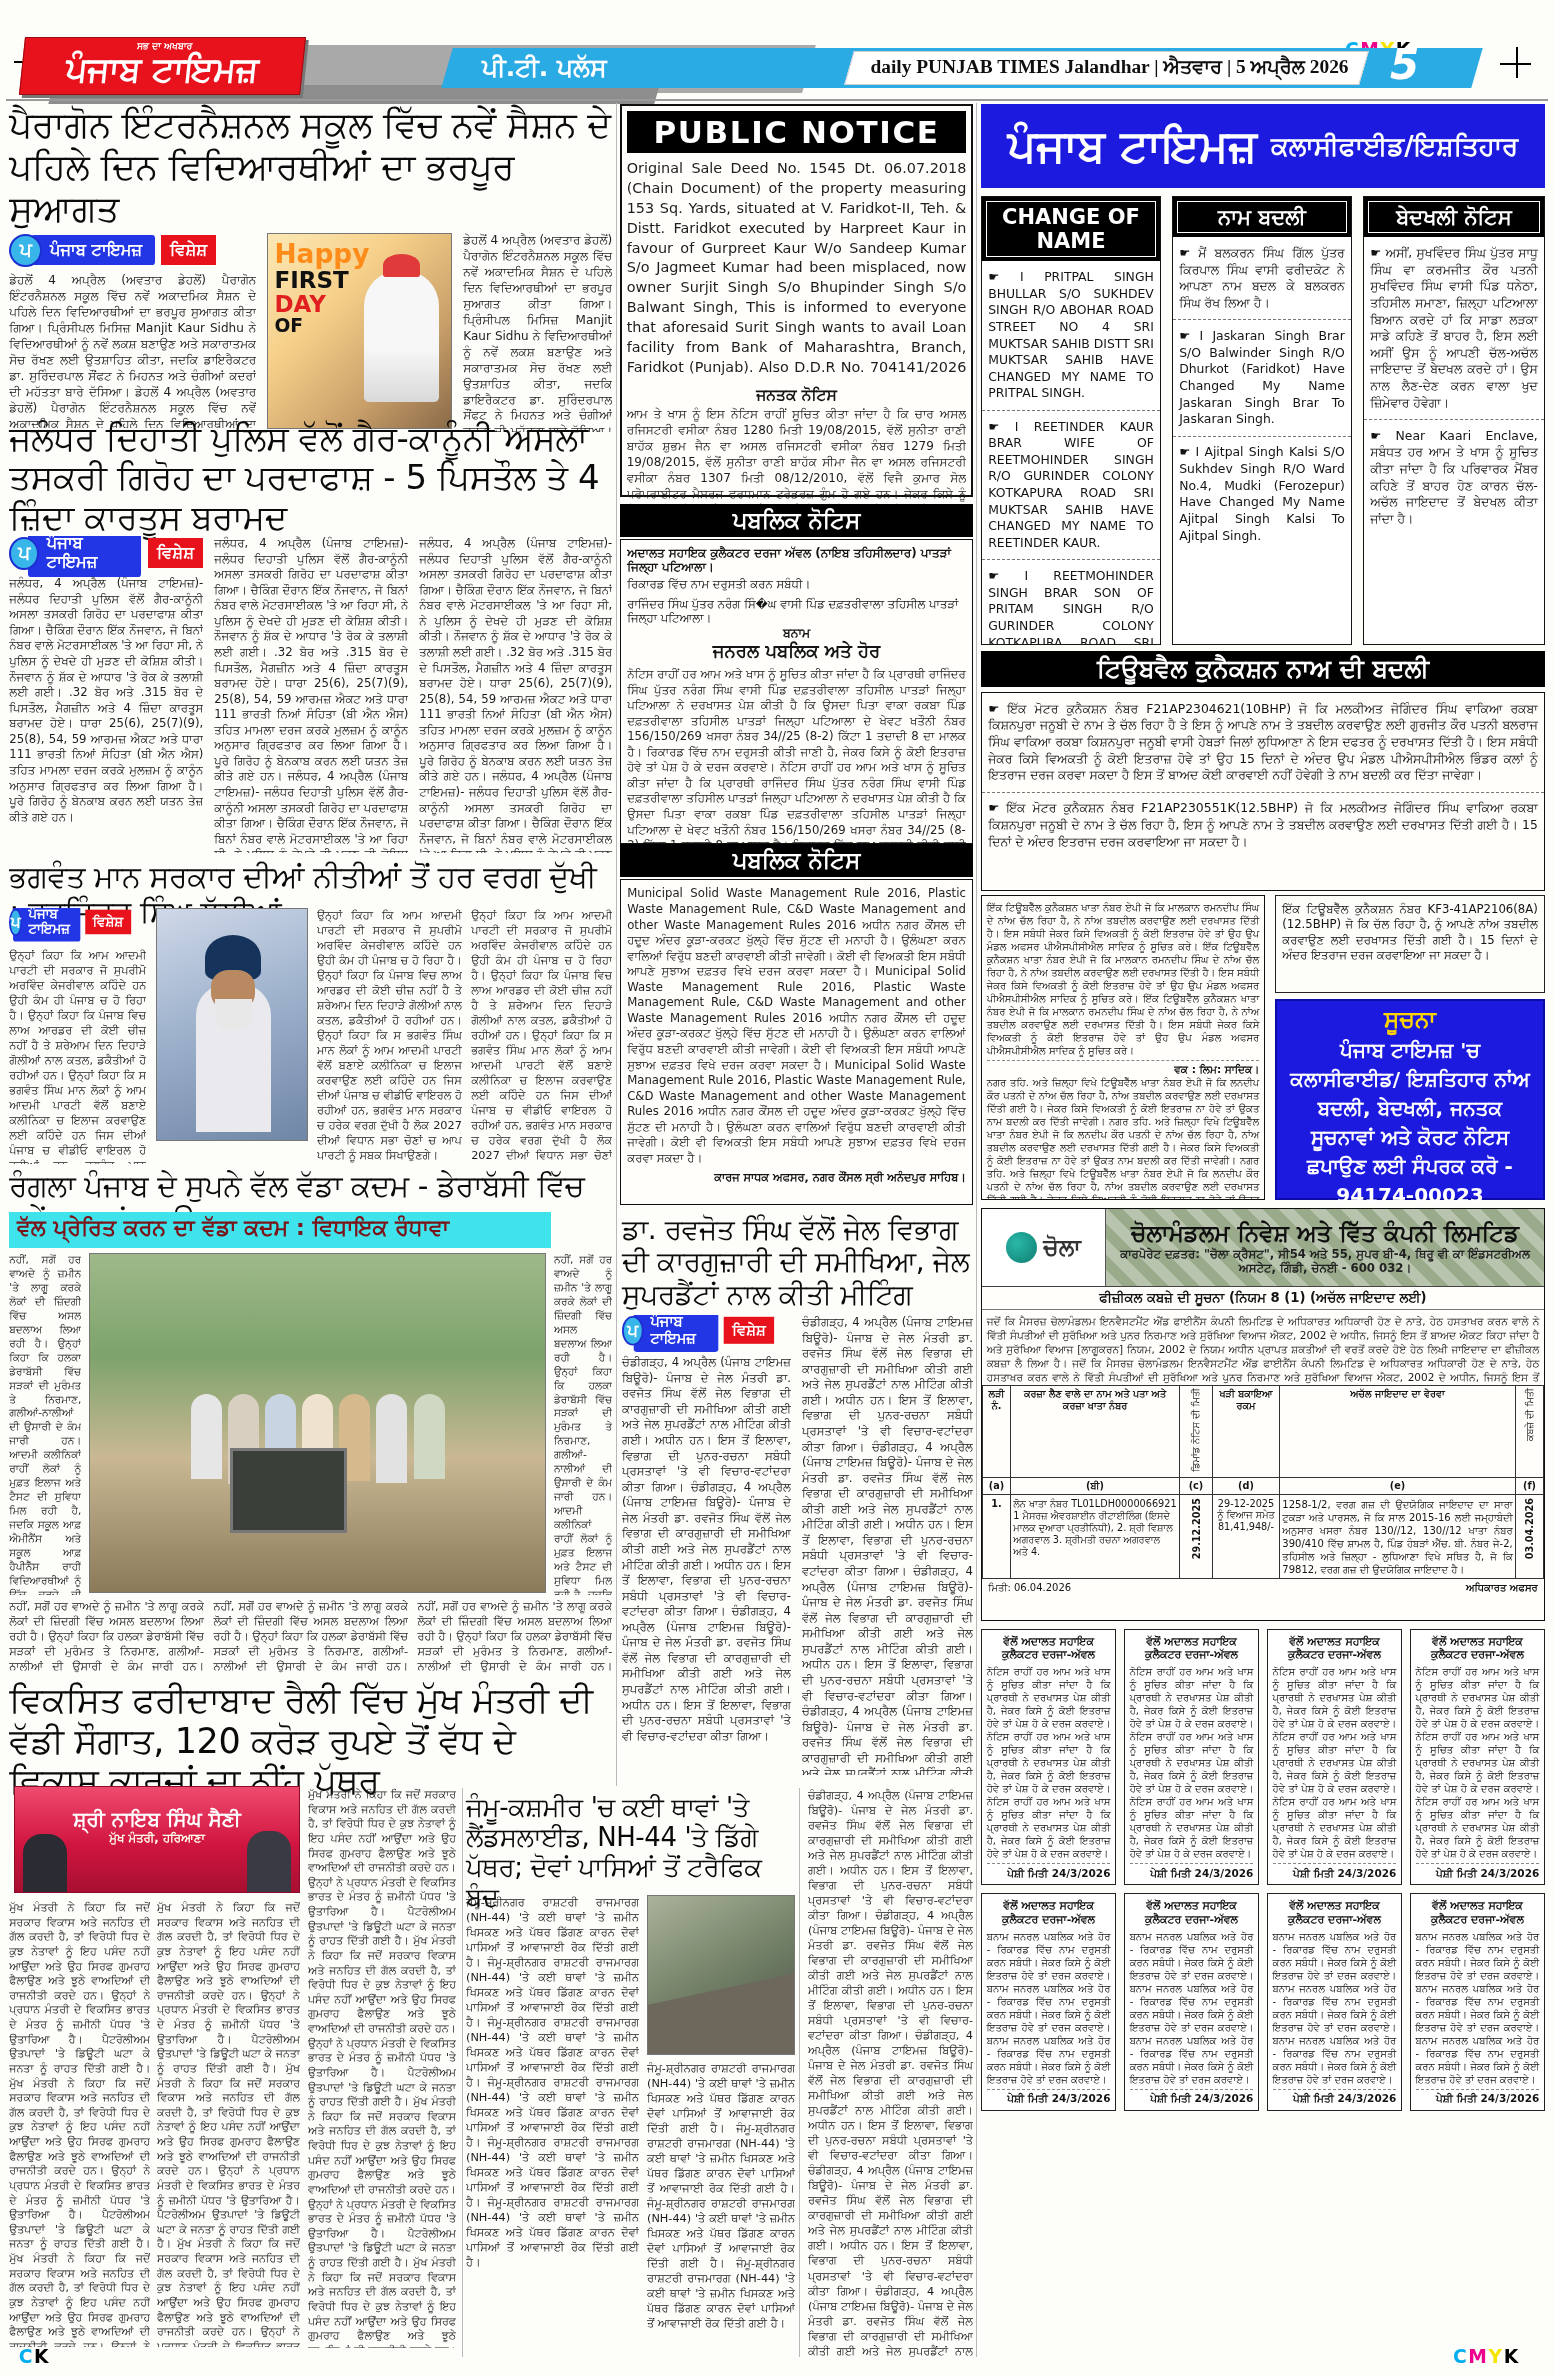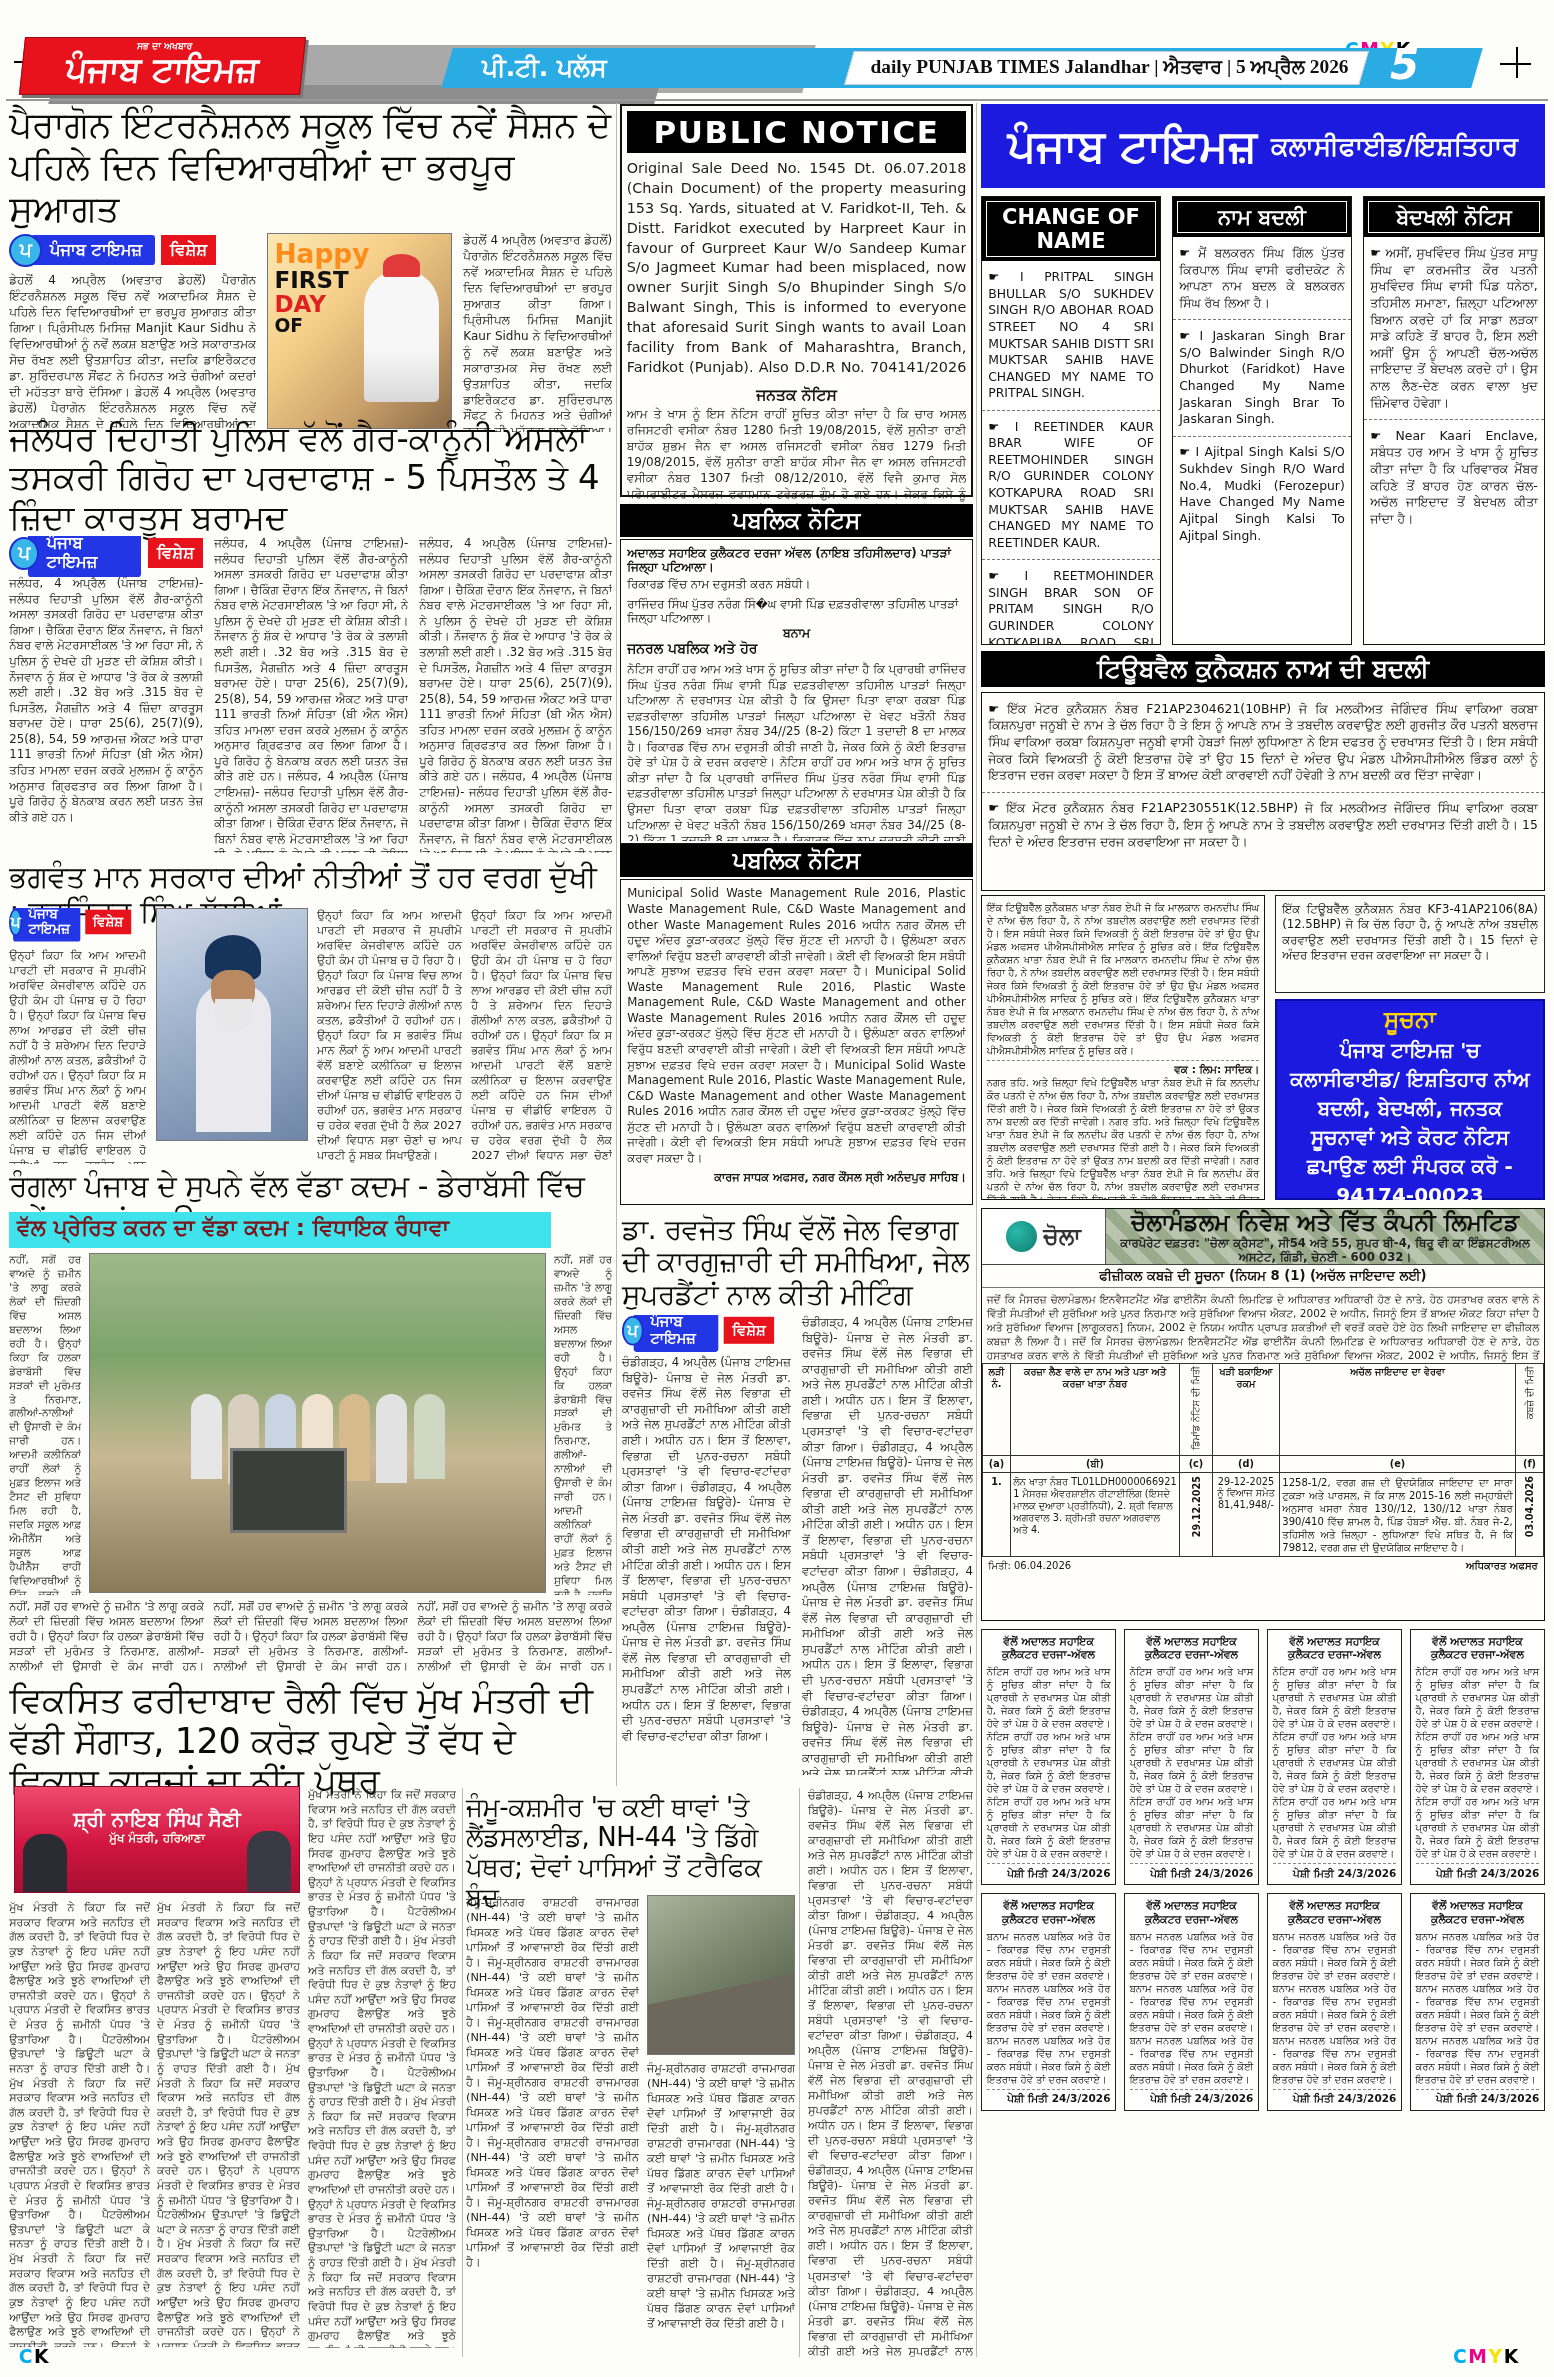--- a/index.html
+++ b/index.html
@@ -175,21 +175,21 @@
   <div class="bodytxt" style="font-size:12px;height:117px;margin-top:3.1px">ਆਮ ਤੇ ਖਾਸ ਨੂੰ ਇਸ ਨੋਟਿਸ ਰਾਹੀਂ ਸੂਚਿਤ ਕੀਤਾ ਜਾਂਦਾ ਹੈ ਕਿ ਚਾਰ ਅਸਲ ਰਜਿਸਟਰੀ ਵਸੀਕਾ ਨੰਬਰ 1280 ਮਿਤੀ 19/08/2015, ਵੱਲੋਂ ਸੁਨੀਤਾ ਰਾਣੀ ਬਾਹੱਕ ਸ਼ੁਭਮ ਜੈਨ ਵਾ ਅਸਲ ਰਜਿਸਟਰੀ ਵਸੀਕਾ ਨੰਬਰ 1279 ਮਿਤੀ 19/08/2015, ਵੱਲੋਂ ਸੁਨੀਤਾ ਰਾਣੀ ਬਾਹੱਕ ਸੀਮਾ ਜੈਨ ਵਾ ਅਸਲ ਰਜਿਸਟਰੀ ਵਸੀਕਾ ਨੰਬਰ 1307 ਮਿਤੀ 08/12/2010, ਵੱਲੋਂ ਵਿਜੈ ਕੁਮਾਰ ਸੋਲ ਪਰੋਪਰਾਈਟਰ ਮੈਸਰਜ ਫਰਧਮਾਨ ਟਰੇਡਰਜ਼ ਗੁੰਮ ਹੋ ਗਏ ਹਨ। ਜੇਕਰ ਕਿਸੇ ਨੂੰ ਮਿਲਣ ਤਾਂ ਸੂਚਿਤ ਕਰੇ। ਆਮ ਤੇ ਖਾਸ ਨੂੰ ਇਸ ਨੋਟਿਸ ਰਾਹੀਂ ਸੂਚਿਤ ਕੀਤਾ ਜਾਂਦਾ ਹੈ ਕਿ ਚਾਰ ਅਸਲ ਰਜਿਸਟਰੀ ਵਸੀਕਾ ਨੰਬਰ 1280 ਮਿਤੀ 19/08/2015, ਵੱਲੋਂ ਸੁਨੀਤਾ ਰਾਣੀ ਬਾਹੱਕ ਸ਼ੁਭਮ ਜੈਨ ਵਾ ਅਸਲ ਰਜਿਸਟਰੀ ਵਸੀਕਾ ਨੰਬਰ 1279 ਮਿਤੀ 19/08/2015, ਵੱਲੋਂ ਸੁਨੀਤਾ ਰਾਣੀ ਬਾਹੱਕ ਸੀਮਾ ਜੈਨ ਵਾ ਅਸਲ ਰਜਿਸਟਰੀ ਵਸੀਕਾ ਨੰਬਰ 1307 ਮਿਤੀ 08/12/2010, ਵੱਲੋਂ ਵਿਜੈ ਕੁਮਾਰ ਸੋਲ ਪਰੋਪਰਾਈਟਰ ਮੈਸਰਜ ਫਰਧਮਾਨ ਟਰੇਡਰਜ਼ ਗੁੰਮ ਹੋ ਗਏ ਹਨ। ਜੇਕਰ ਕਿਸੇ ਨੂੰ ਮਿਲਣ ਤਾਂ ਸੂਚਿਤ ਕਰੇ।</div>
 </div>
 
 <div class="abs" style="left:620px;top:504px;width:353px">
   <div class="blackbar" style="font-size:23px;padding:3.1px 0">ਪਬਲਿਕ ਨੋਟਿਸ</div>
   <div class="noticebox" style="border-width:1.6px;padding:6.2px;margin-top:1.6px;height:305px;overflow:hidden">
     <div style="font-weight:bold;font-size:12px">ਅਦਾਲਤ ਸਹਾਇਕ ਕੁਲੈਕਟਰ ਦਰਜਾ ਅੱਵਲ (ਨਾਇਬ ਤਹਿਸੀਲਦਾਰ) ਪਾਤੜਾਂ ਜਿਲ੍ਹਾ ਪਟਿਆਲਾ।</div>
     <div style="font-size:11.7px;margin-top:3.1px">ਰਿਕਾਰਡ ਵਿੱਚ ਨਾਮ ਦਰੁਸਤੀ ਕਰਨ ਸਬੰਧੀ।</div>
     <div style="font-size:11.7px;margin-top:6.2px">ਰਾਜਿੰਦਰ ਸਿੰਘ ਪੁੱਤਰ ਨਰੰਗ ਸਿੰ�ਘ ਵਾਸੀ ਪਿੰਡ ਦਫ਼ਤਰੀਵਾਲਾ ਤਹਿਸੀਲ ਪਾਤੜਾਂ ਜਿਲ੍ਹਾ ਪਟਿਆਲਾ।</div>
     <div style="font-weight:bold;text-align:center;font-size:12.4px">ਬਨਾਮ</div>
-    <div style="font-weight:bold;text-align:left;font-size:14px">ਜਨਰਲ ਪਬਲਿਕ ਅਤੇ ਹੋਰ</div>
+    <div style="font-weight:bold;text-align:center;font-size:18px">ਜਨਰਲ ਪਬਲਿਕ ਅਤੇ ਹੋਰ</div>
     <div class="bodytxt" style="font-size:11.7px;margin-top:4.7px;height:179px">ਨੋਟਿਸ ਰਾਹੀਂ ਹਰ ਆਮ ਅਤੇ ਖਾਸ ਨੂੰ ਸੂਚਿਤ ਕੀਤਾ ਜਾਂਦਾ ਹੈ ਕਿ ਪ੍ਰਾਰਥੀ ਰਾਜਿੰਦਰ ਸਿੰਘ ਪੁੱਤਰ ਨਰੰਗ ਸਿੰਘ ਵਾਸੀ ਪਿੰਡ ਦਫ਼ਤਰੀਵਾਲਾ ਤਹਿਸੀਲ ਪਾਤੜਾਂ ਜਿਲ੍ਹਾ ਪਟਿਆਲਾ ਨੇ ਦਰਖਾਸਤ ਪੇਸ਼ ਕੀਤੀ ਹੈ ਕਿ ਉਸਦਾ ਪਿਤਾ ਵਾਕਾ ਰਕਬਾ ਪਿੰਡ ਦਫ਼ਤਰੀਵਾਲਾ ਤਹਿਸੀਲ ਪਾਤੜਾਂ ਜਿਲ੍ਹਾ ਪਟਿਆਲਾ ਦੇ ਖੇਵਟ ਖਤੌਨੀ ਨੰਬਰ 156/150/269 ਖਸਰਾ ਨੰਬਰ 34//25 (8-2) ਕਿੱਟਾ 1 ਤਦਾਦੀ 8 ਦਾ ਮਾਲਕ ਹੈ। ਰਿਕਾਰਡ ਵਿੱਚ ਨਾਮ ਦਰੁਸਤੀ ਕੀਤੀ ਜਾਣੀ ਹੈ, ਜੇਕਰ ਕਿਸੇ ਨੂੰ ਕੋਈ ਇਤਰਾਜ਼ ਹੋਵੇ ਤਾਂ ਪੇਸ਼ ਹੋ ਕੇ ਦਰਜ ਕਰਵਾਏ। ਨੋਟਿਸ ਰਾਹੀਂ ਹਰ ਆਮ ਅਤੇ ਖਾਸ ਨੂੰ ਸੂਚਿਤ ਕੀਤਾ ਜਾਂਦਾ ਹੈ ਕਿ ਪ੍ਰਾਰਥੀ ਰਾਜਿੰਦਰ ਸਿੰਘ ਪੁੱਤਰ ਨਰੰਗ ਸਿੰਘ ਵਾਸੀ ਪਿੰਡ ਦਫ਼ਤਰੀਵਾਲਾ ਤਹਿਸੀਲ ਪਾਤੜਾਂ ਜਿਲ੍ਹਾ ਪਟਿਆਲਾ ਨੇ ਦਰਖਾਸਤ ਪੇਸ਼ ਕੀਤੀ ਹੈ ਕਿ ਉਸਦਾ ਪਿਤਾ ਵਾਕਾ ਰਕਬਾ ਪਿੰਡ ਦਫ਼ਤਰੀਵਾਲਾ ਤਹਿਸੀਲ ਪਾਤੜਾਂ ਜਿਲ੍ਹਾ ਪਟਿਆਲਾ ਦੇ ਖੇਵਟ ਖਤੌਨੀ ਨੰਬਰ 156/150/269 ਖਸਰਾ ਨੰਬਰ 34//25 (8-2) ਕਿੱਟਾ 1 ਤਦਾਦੀ 8 ਦਾ ਮਾਲਕ ਹੈ। ਰਿਕਾਰਡ ਵਿੱਚ ਨਾਮ ਦਰੁਸਤੀ ਕੀਤੀ ਜਾਣੀ ਹੈ, ਜੇਕਰ ਕਿਸੇ ਨੂੰ ਕੋਈ ਇਤਰਾਜ਼ ਹੋਵੇ ਤਾਂ ਪੇਸ਼ ਹੋ ਕੇ ਦਰਜ ਕਰਵਾਏ।</div>
   </div>
 </div>
 
 <div class="abs" style="left:620px;top:844px;width:353px">
   <div class="blackbar" style="font-size:23px;padding:3.1px 0">ਪਬਲਿਕ ਨੋਟਿਸ</div>
   <div class="noticebox" style="border-width:1.6px;padding:6.2px;margin-top:2px;height:326px;overflow:hidden">
     <div class="bodytxt" style="font-size:11.7px;height:280px">Municipal Solid Waste Management Rule 2016, Plastic Waste Management Rule, C&amp;D Waste Management and other Waste Management Rules 2016 ਅਧੀਨ ਨਗਰ ਕੌਂਸਲ ਦੀ ਹਦੂਦ ਅੰਦਰ ਕੂੜਾ-ਕਰਕਟ ਖੁੱਲ੍ਹੇ ਵਿੱਚ ਸੁੱਟਣ ਦੀ ਮਨਾਹੀ ਹੈ। ਉਲੰਘਣਾ ਕਰਨ ਵਾਲਿਆਂ ਵਿਰੁੱਧ ਬਣਦੀ ਕਾਰਵਾਈ ਕੀਤੀ ਜਾਵੇਗੀ। ਕੋਈ ਵੀ ਵਿਅਕਤੀ ਇਸ ਸਬੰਧੀ ਆਪਣੇ ਸੁਝਾਅ ਦਫ਼ਤਰ ਵਿਖੇ ਦਰਜ ਕਰਵਾ ਸਕਦਾ ਹੈ। Municipal Solid Waste Management Rule 2016, Plastic Waste Management Rule, C&amp;D Waste Management and other Waste Management Rules 2016 ਅਧੀਨ ਨਗਰ ਕੌਂਸਲ ਦੀ ਹਦੂਦ ਅੰਦਰ ਕੂੜਾ-ਕਰਕਟ ਖੁੱਲ੍ਹੇ ਵਿੱਚ ਸੁੱਟਣ ਦੀ ਮਨਾਹੀ ਹੈ। ਉਲੰਘਣਾ ਕਰਨ ਵਾਲਿਆਂ ਵਿਰੁੱਧ ਬਣਦੀ ਕਾਰਵਾਈ ਕੀਤੀ ਜਾਵੇਗੀ। ਕੋਈ ਵੀ ਵਿਅਕਤੀ ਇਸ ਸਬੰਧੀ ਆਪਣੇ ਸੁਝਾਅ ਦਫ਼ਤਰ ਵਿਖੇ ਦਰਜ ਕਰਵਾ ਸਕਦਾ ਹੈ। Municipal Solid Waste Management Rule 2016, Plastic Waste Management Rule, C&amp;D Waste Management and other Waste Management Rules 2016 ਅਧੀਨ ਨਗਰ ਕੌਂਸਲ ਦੀ ਹਦੂਦ ਅੰਦਰ ਕੂੜਾ-ਕਰਕਟ ਖੁੱਲ੍ਹੇ ਵਿੱਚ ਸੁੱਟਣ ਦੀ ਮਨਾਹੀ ਹੈ। ਉਲੰਘਣਾ ਕਰਨ ਵਾਲਿਆਂ ਵਿਰੁੱਧ ਬਣਦੀ ਕਾਰਵਾਈ ਕੀਤੀ ਜਾਵੇਗੀ। ਕੋਈ ਵੀ ਵਿਅਕਤੀ ਇਸ ਸਬੰਧੀ ਆਪਣੇ ਸੁਝਾਅ ਦਫ਼ਤਰ ਵਿਖੇ ਦਰਜ ਕਰਵਾ ਸਕਦਾ ਹੈ।</div>
     <div style="font-weight:bold;font-size:11.3px;text-align:right;margin-top:4.7px">ਕਾਰਜ ਸਾਧਕ ਅਫਸਰ, ਨਗਰ ਕੌਂਸਲ ਸ੍ਰੀ ਅਨੰਦਪੁਰ ਸਾਹਿਬ।</div>
   </div>
@@ -272,21 +272,21 @@
   <div style="color:#ffd400;font-weight:bold;font-size:23px">ਸੂਚਨਾ</div>
   <div style="color:#fff;font-weight:bold;font-size:20px;line-height:1.45;padding:3.1px 9.3px">ਪੰਜਾਬ ਟਾਇਮਜ਼ 'ਚ ਕਲਾਸੀਫਾਈਡ/ ਇਸ਼ਤਿਹਾਰ ਨਾਂਅ ਬਦਲੀ, ਬੇਦਖਲੀ, ਜਨਤਕ ਸੂਚਨਾਵਾਂ ਅਤੇ ਕੋਰਟ ਨੋਟਿਸ ਛਪਾਉਣ ਲਈ ਸੰਪਰਕ ਕਰੋ - 94174-00023</div>
 </div>
 
 <div class="abs noticebox" style="left:981px;top:1208px;width:564px;height:413px;border-width:1.6px;overflow:hidden">
   <div style="display:flex;background:repeating-linear-gradient(45deg,#b9c4ae 0 11px,#9aab8c 11px 22px);border-bottom:1.6px solid #444">
     <div style="width:124px;background:#fff;border-right:1.6px solid #555;display:flex;align-items:center;justify-content:center;gap:6.2px;padding:4.7px">
       <div style="width:31px;height:31px;border-radius:50%;background:radial-gradient(circle at 35% 35%,#2ab8a8,#0e7d71)"></div>
       <div style="font-weight:bold;font-size:23px;color:#333">ਚੋਲਾ</div>
     </div>
-    <div style="flex:1;text-align:center;padding:0">
+    <div style="flex:1;text-align:center;padding:11px">
       <div style="font-weight:bold;font-size:23px;color:#101010">ਚੋਲਾਮੰਡਲਮ ਨਿਵੇਸ਼ ਅਤੇ ਵਿੱਤ ਕੰਪਨੀ ਲਿਮਟਿਡ</div>
       <div style="font-weight:bold;font-size:11.7px;color:#222">ਕਾਰਪੋਰੇਟ ਦਫ਼ਤਰ: "ਚੋਲਾ ਕ੍ਰੈਸਟ", ਸੀ54 ਅਤੇ 55, ਸੁਪਰ ਬੀ-4, ਥਿਰੂ ਵੀ ਕਾ ਇੰਡਸਟਰੀਅਲ ਅਸਟੇਟ, ਗਿੰਡੀ, ਚੇਨਈ - 600 032।</div>
     </div>
   </div>
   <div style="font-weight:bold;text-align:center;font-size:13.2px;padding:3.1px;border-bottom:0.8px solid #777">ਫੀਜ਼ੀਕਲ ਕਬਜ਼ੇ ਦੀ ਸੂਚਨਾ (ਨਿਯਮ 8 (1) (ਅਚੱਲ ਜਾਇਦਾਦ ਲਈ)</div>
   <div class="bodytxt" style="font-size:10.5px;padding:4.7px;height:75px">ਜਦੋਂ ਕਿ ਮੈਸਰਜ਼ ਚੋਲਾਮੰਡਲਮ ਇਨਵੈਸਟਮੈਂਟ ਐਂਡ ਫਾਈਨੈਂਸ ਕੰਪਨੀ ਲਿਮਟਿਡ ਦੇ ਅਧਿਕਾਰਤ ਅਧਿਕਾਰੀ ਹੋਣ ਦੇ ਨਾਤੇ, ਹੇਠ ਹਸਤਾਖਰ ਕਰਨ ਵਾਲੇ ਨੇ ਵਿੱਤੀ ਸੰਪਤੀਆਂ ਦੀ ਸੁਰੱਖਿਆ ਅਤੇ ਪੁਨਰ ਨਿਰਮਾਣ ਅਤੇ ਸੁਰੱਖਿਆ ਵਿਆਜ ਐਕਟ, 2002 ਦੇ ਅਧੀਨ, ਜਿਸਨੂੰ ਇਸ ਤੋਂ ਬਾਅਦ ਐਕਟ ਕਿਹਾ ਜਾਂਦਾ ਹੈ ਅਤੇ ਸੁਰੱਖਿਆ ਵਿਆਜ [ਲਾਗੂਕਰਨ] ਨਿਯਮ, 2002 ਦੇ ਨਿਯਮ ਅਧੀਨ ਪ੍ਰਾਪਤ ਸ਼ਕਤੀਆਂ ਦੀ ਵਰਤੋਂ ਕਰਦੇ ਹੋਏ ਹੇਠ ਲਿਖੀ ਜਾਇਦਾਦ ਦਾ ਫੀਜ਼ੀਕਲ ਕਬਜ਼ਾ ਲੈ ਲਿਆ ਹੈ। ਜਦੋਂ ਕਿ ਮੈਸਰਜ਼ ਚੋਲਾਮੰਡਲਮ ਇਨਵੈਸਟਮੈਂਟ ਐਂਡ ਫਾਈਨੈਂਸ ਕੰਪਨੀ ਲਿਮਟਿਡ ਦੇ ਅਧਿਕਾਰਤ ਅਧਿਕਾਰੀ ਹੋਣ ਦੇ ਨਾਤੇ, ਹੇਠ ਹਸਤਾਖਰ ਕਰਨ ਵਾਲੇ ਨੇ ਵਿੱਤੀ ਸੰਪਤੀਆਂ ਦੀ ਸੁਰੱਖਿਆ ਅਤੇ ਪੁਨਰ ਨਿਰਮਾਣ ਅਤੇ ਸੁਰੱਖਿਆ ਵਿਆਜ ਐਕਟ, 2002 ਦੇ ਅਧੀਨ, ਜਿਸਨੂੰ ਇਸ ਤੋਂ ਬਾਅਦ ਐਕਟ ਕਿਹਾ ਜਾਂਦਾ ਹੈ ਅਤੇ ਸੁਰੱਖਿਆ ਵਿਆਜ [ਲਾਗੂਕਰਨ] ਨਿਯਮ, 2002 ਦੇ ਨਿਯਮ ਅਧੀਨ ਪ੍ਰਾਪਤ ਸ਼ਕਤੀਆਂ ਦੀ ਵਰਤੋਂ ਕਰਦੇ ਹੋਏ ਹੇਠ ਲਿਖੀ ਜਾਇਦਾਦ ਦਾ ਫੀਜ਼ੀਕਲ ਕਬਜ਼ਾ ਲੈ ਲਿਆ ਹੈ।</div>
   <table class="chola-table">
     <tbody>
         <tr>
       <th style="width:28px">ਲੜੀ ਨੰ.</th>

